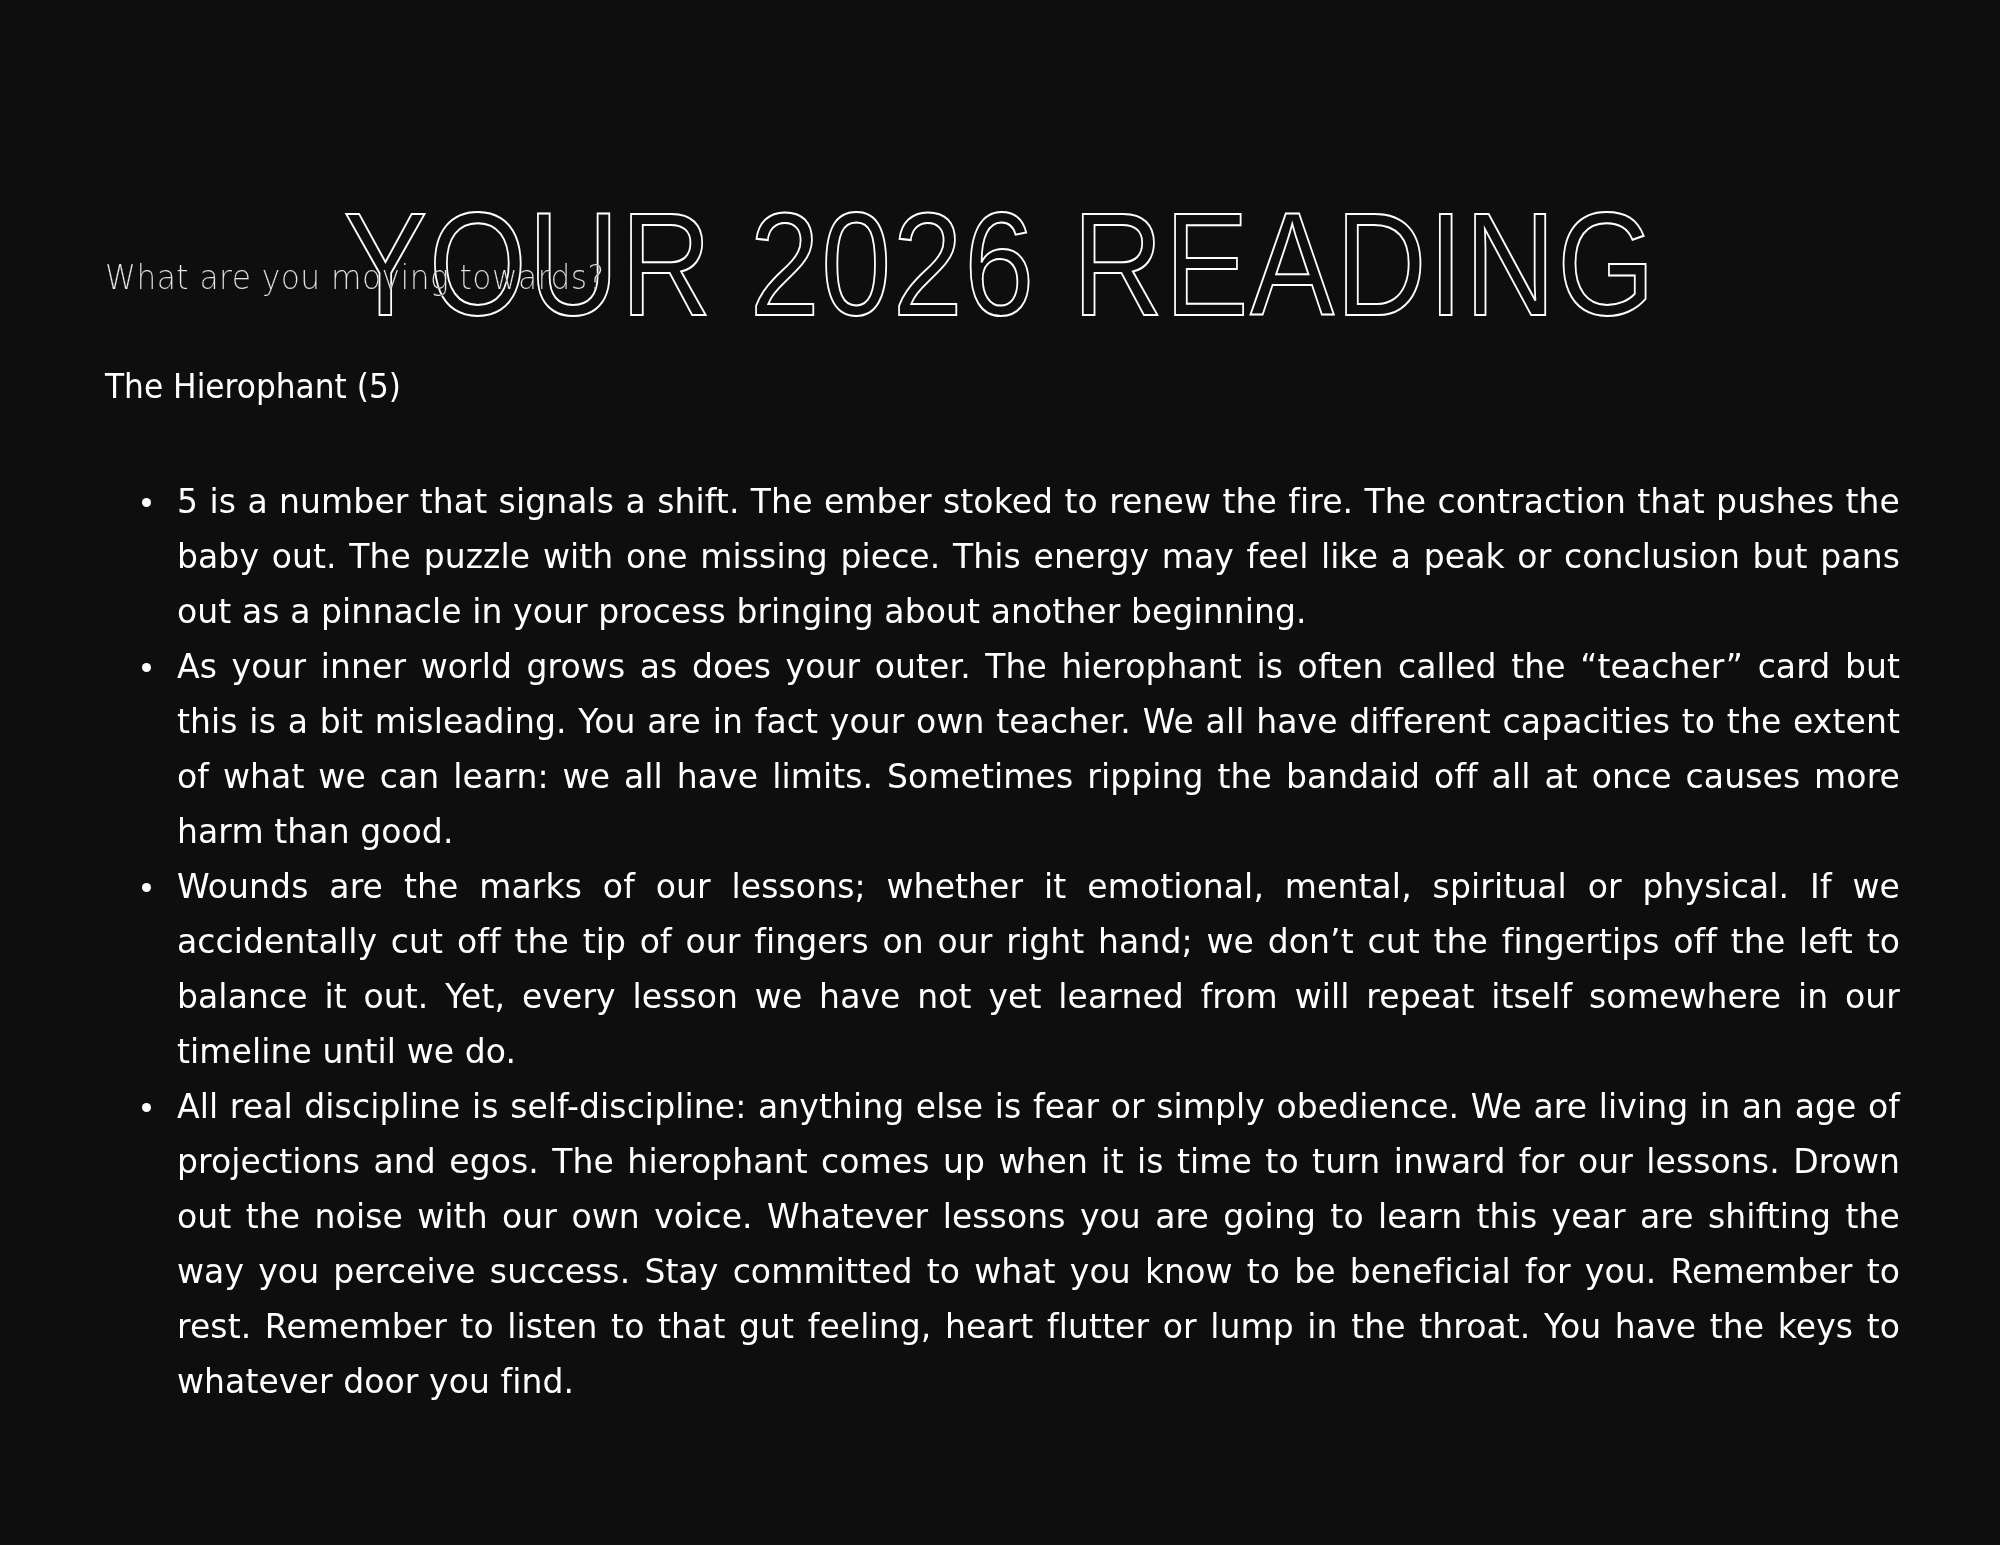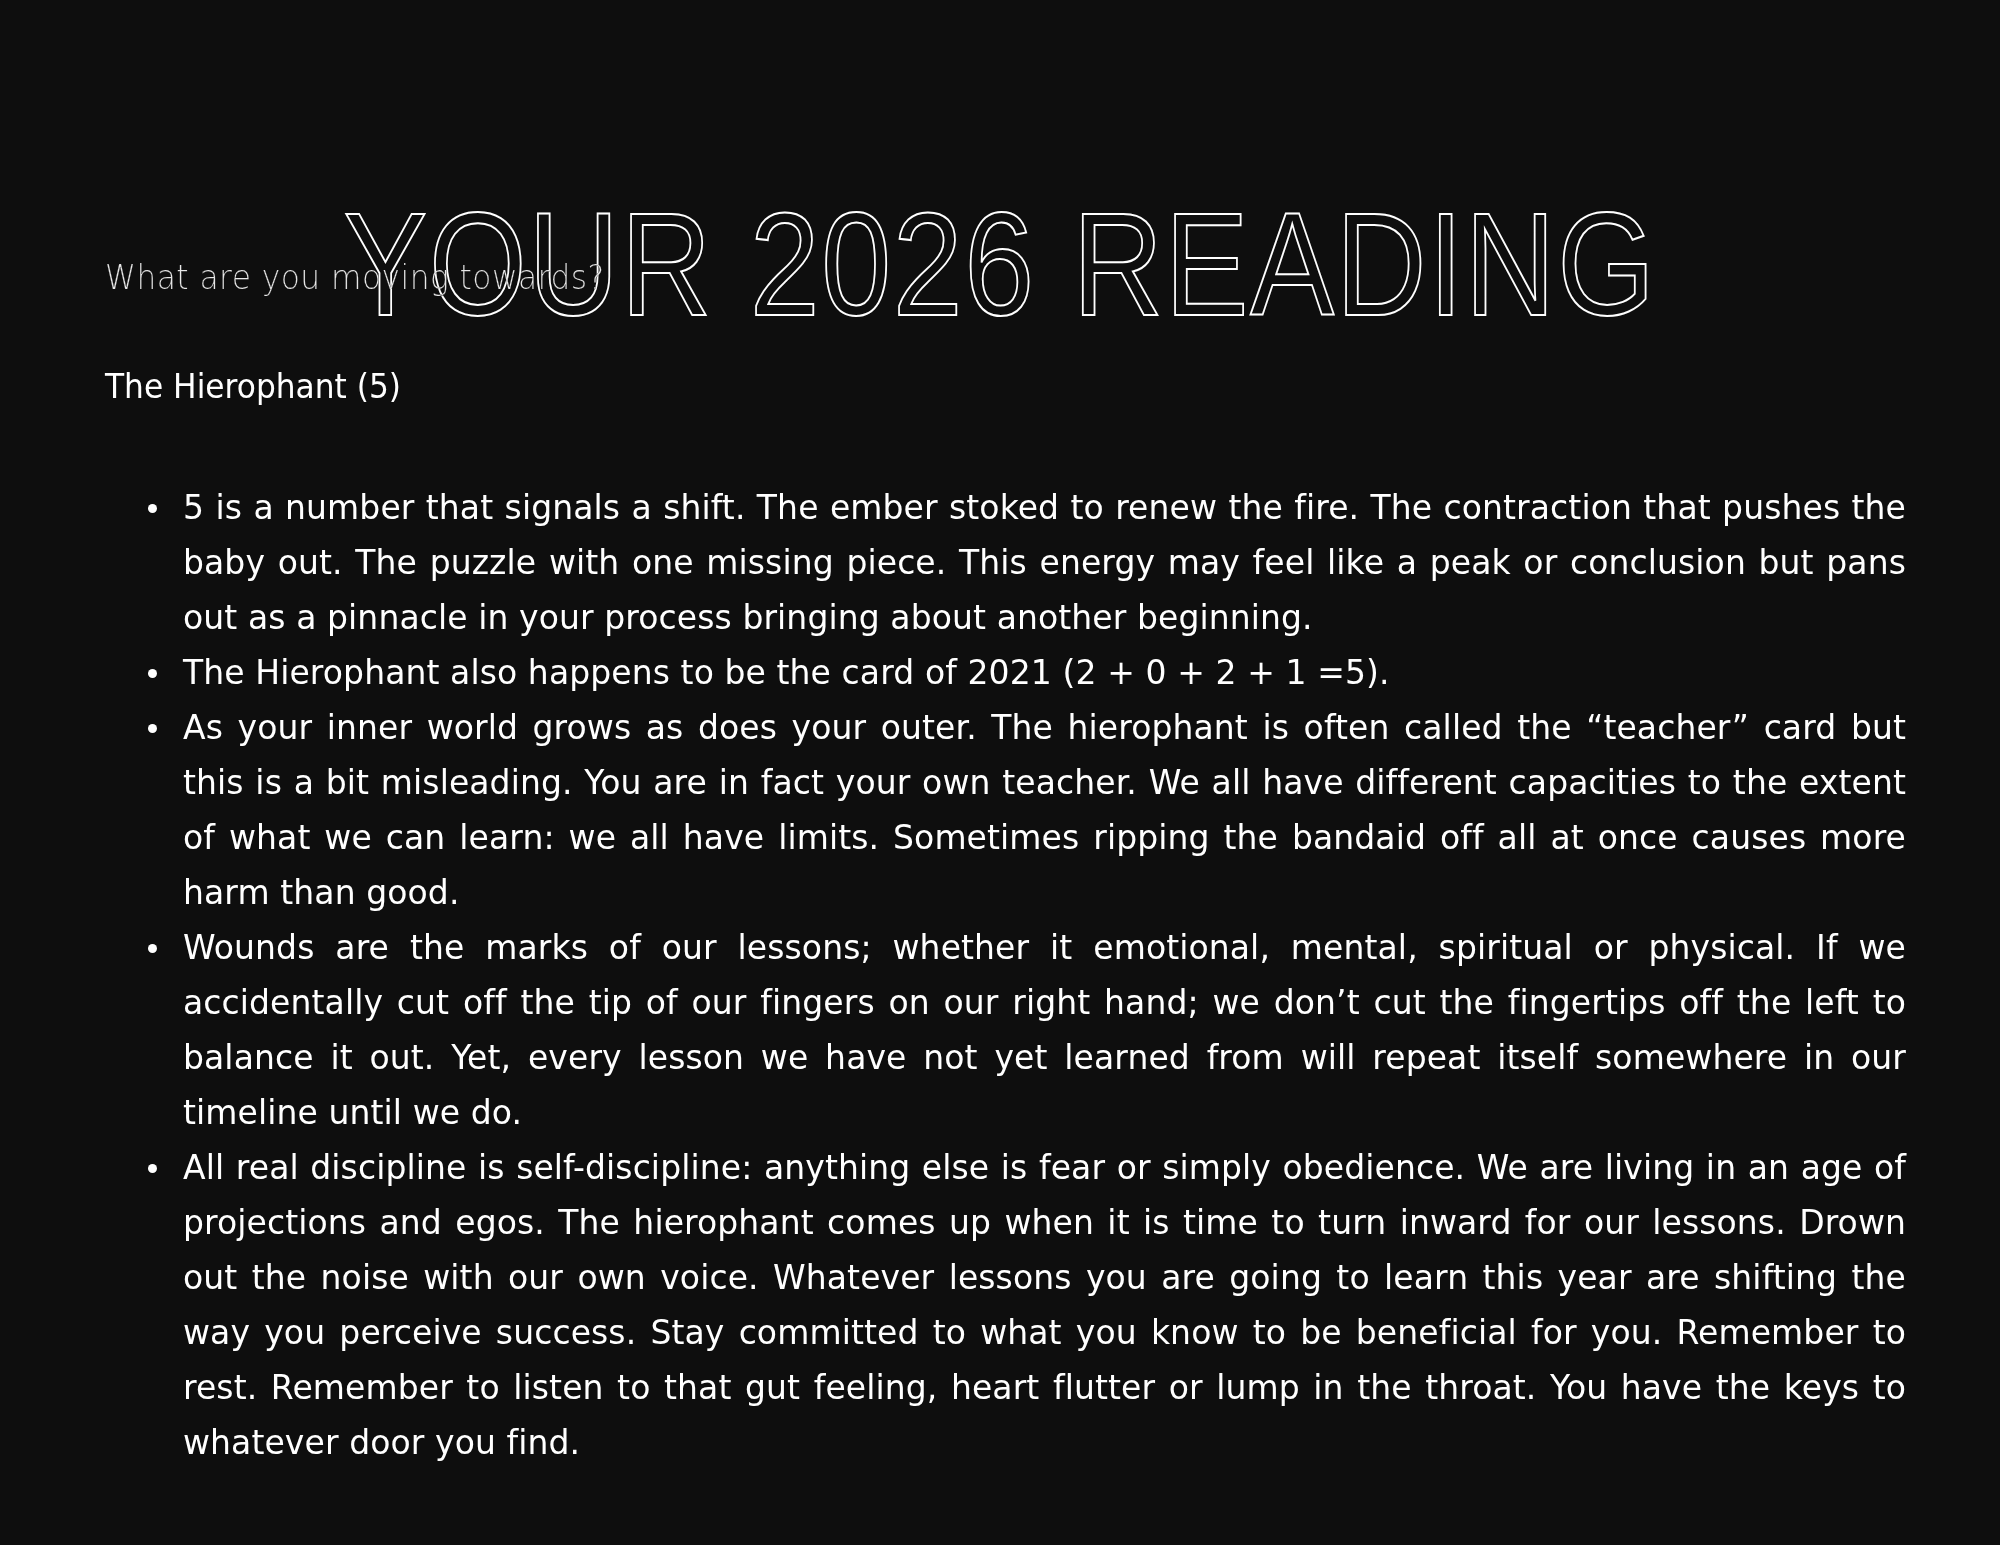--- a/index.html
+++ b/index.html
@@ -60,21 +60,21 @@
     line-height: 44px;
     color: #ffffff;
     transform: scaleX(0.92);
     transform-origin: left;
   }
   .bullets {
     position: absolute;
     top: 470px;
     left: 128px;
     width: 1768px;
-    margin: 10px;
+    margin: 4px;
     padding: 0;
     list-style: none;
   }
   .bullets li {
     position: relative;
     padding-left: 45px;
     font-family: "DejaVu Sans", sans-serif;
     font-size: 33px;
     line-height: 55px;
     text-align: justify;
@@ -106,24 +106,20 @@
 
   <div class="card-name">The Hierophant (5)</div>
 
   <ul class="bullets">
     <li>
       <span class="dot"></span>
       <span class="text">5 is a number that signals a shift. The ember stoked to renew the fire. The contraction that pushes the baby out. The puzzle with one missing piece. This energy may feel like a peak or conclusion but pans out as a pinnacle in your process bringing about another beginning.</span>
     </li>
     <li>
       <span class="dot"></span>
-      <span class="text">The Hierophant also happens to be the card of 2021 (2 + 0 + 2 + 1 =5).</span>
-    </li>
-    <li>
-      <span class="dot"></span>
       <span class="text">As your inner world grows as does your outer. The hierophant is often called the “teacher” card but this is a bit misleading. You are in fact your own teacher. We all have different capacities to the extent of what we can learn: we all have limits. Sometimes ripping the bandaid off all at once causes more harm than good.</span>
     </li>
     <li>
       <span class="dot"></span>
       <span class="text">Wounds are the marks of our lessons; whether it emotional, mental, spiritual or physical. If we accidentally cut off the tip of our fingers on our right hand; we don’t cut the fingertips off the left to balance it out. Yet, every lesson we have not yet learned from will repeat itself somewhere in our timeline until we do.</span>
     </li>
     <li>
       <span class="dot"></span>
       <span class="text">All real discipline is self-discipline: anything else is fear or simply obedience. We are living in an age of projections and egos. The hierophant comes up when it is time to turn inward for our lessons. Drown out the noise with our own voice. Whatever lessons you are going to learn this year are shifting the way you perceive success. Stay committed to what you know to be beneficial for you. Remember to rest. Remember to listen to that gut feeling, heart flutter or lump in the throat. You have the keys to whatever door you find.</span>
     </li>

